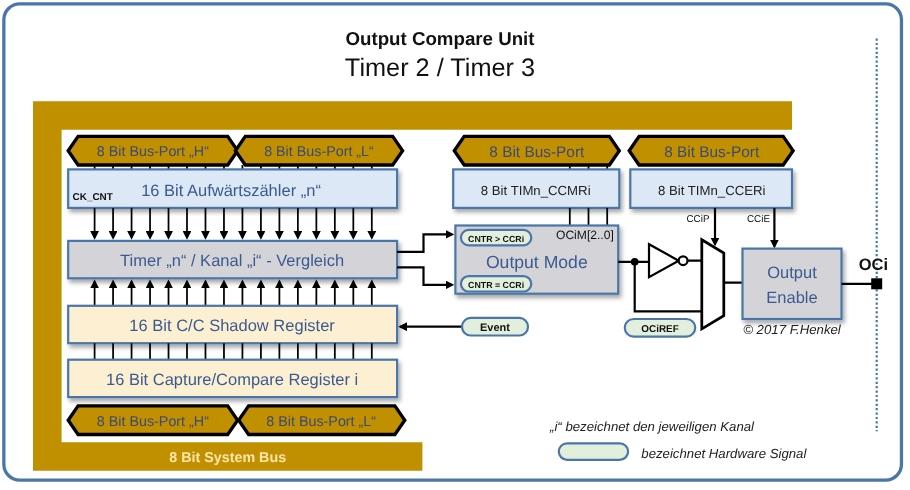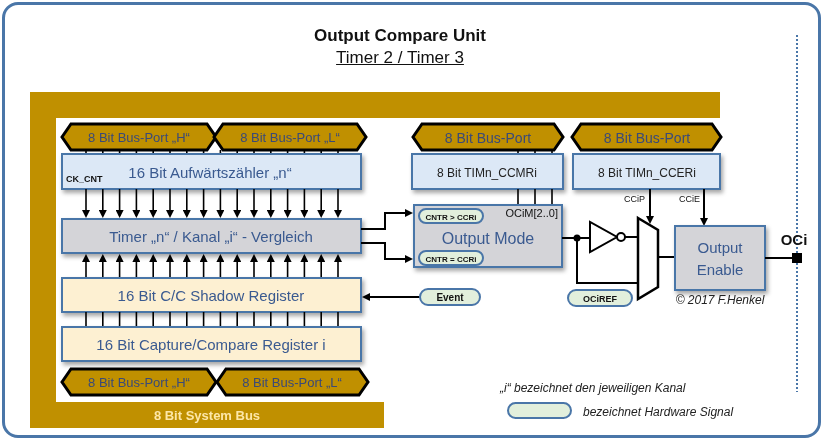--- a/index.html
+++ b/index.html
@@ -2,21 +2,21 @@
 <html><head>
 <meta charset="utf-8">
 <style>
   html, body { margin:0; padding:0; background:#ffffff; }
   body { width:827px; height:445px; position:relative; overflow:hidden;
          font-family: "Liberation Sans", "DejaVu Sans", sans-serif; }
   #frame { position:absolute; left:2px; top:2px; width:819px; height:436px;
            border:3px solid #4a76a8; border-radius:16px; background:#fff; box-sizing:border-box; }
   .title { position:absolute; left:0; width:800px; text-align:center; color:#111; }
   #t1 { top:26px; font-size:17px; font-weight:bold; }
-  #t2 { top:48px; font-size:17px;text-decoration:underline; }
+  #t2 { top:48px; font-size:23px; }
   svg text { font-family: "Liberation Sans", "DejaVu Sans", sans-serif; }
 </style>
 </head>
 <body>
 
 <div id="frame"></div>
 <div id="t1" class="title">Output Compare Unit</div>
 <div id="t2" class="title">Timer 2 / Timer 3</div>
 
 <svg width="827" height="445" style="position:absolute;left:0;top:0;" xmlns="http://www.w3.org/2000/svg">

